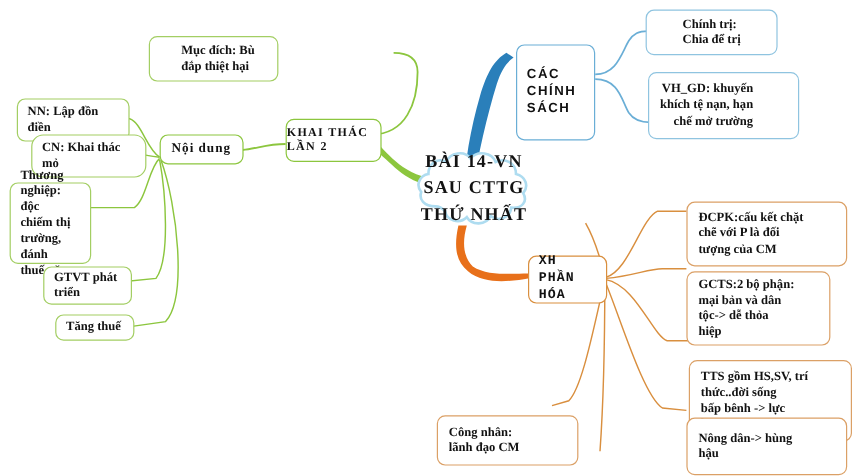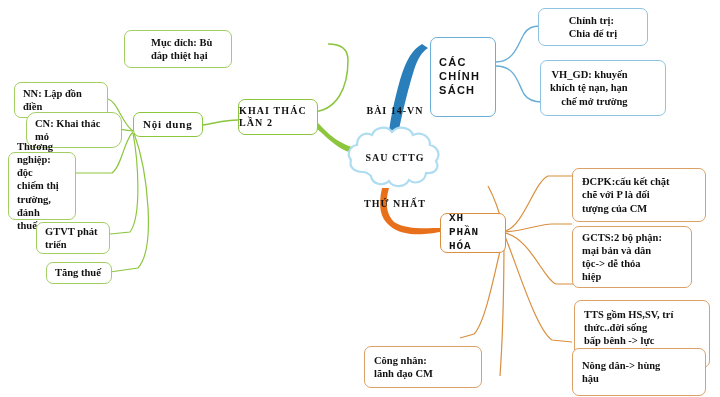--- a/index.html
+++ b/index.html
@@ -101,26 +101,25 @@
     position: absolute;
     left: 0; top: 0;
     width: 100px;
     height: 72px;
     display: flex;
     flex-direction: column;
     align-items: center;
     justify-content: center;
     font-family: "Liberation Serif", serif;
     font-weight: bold;
-    font-size: 10px;
+    font-size: 15px;
     letter-spacing: 1px;
     color: #131313;
     line-height: 1.45;
     text-align: center;
-    gap: 32px;
   }
 </style>
 </head>
 <body>
 
 <svg id="canvas" viewBox="0 0 720 397" xmlns="http://www.w3.org/2000/svg">
 
   <path d="M 356,148 C 330,142 320,122 310,116 L 310,124 C 322,130 334,150 356,154 Z" fill="#8cc63e"></path>
 
   <path d="M 310,112 C 338,112 348,86 348,60 C 348,48 340,44 328,44" fill="none" stroke="#8cc63e" stroke-width="1.5"></path>

